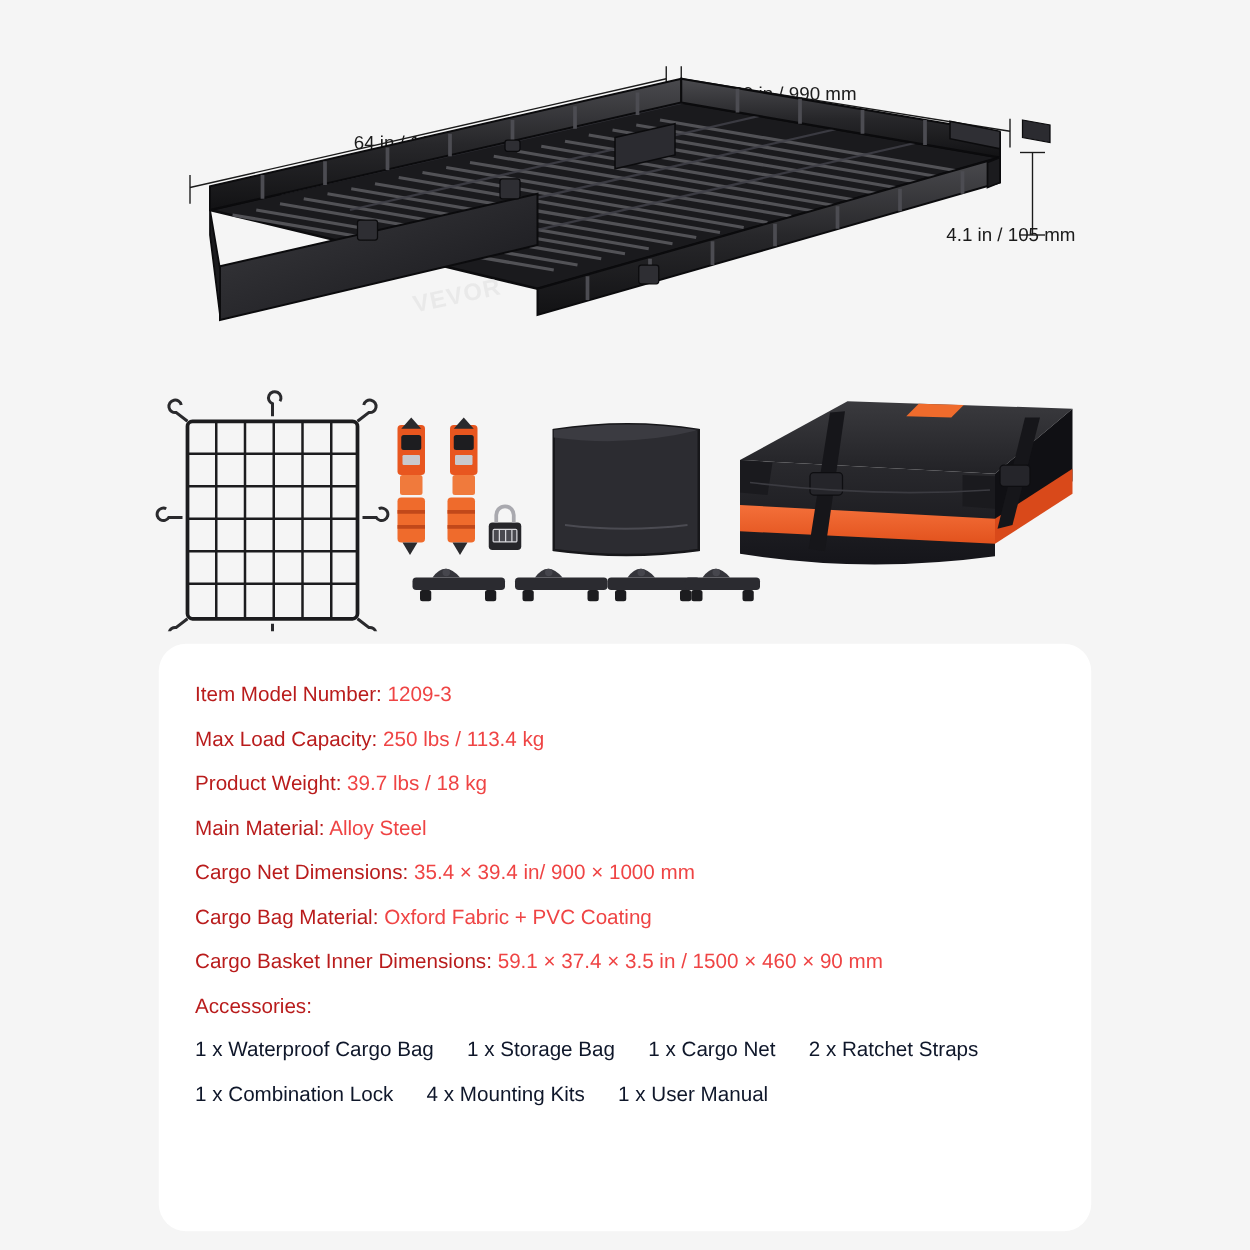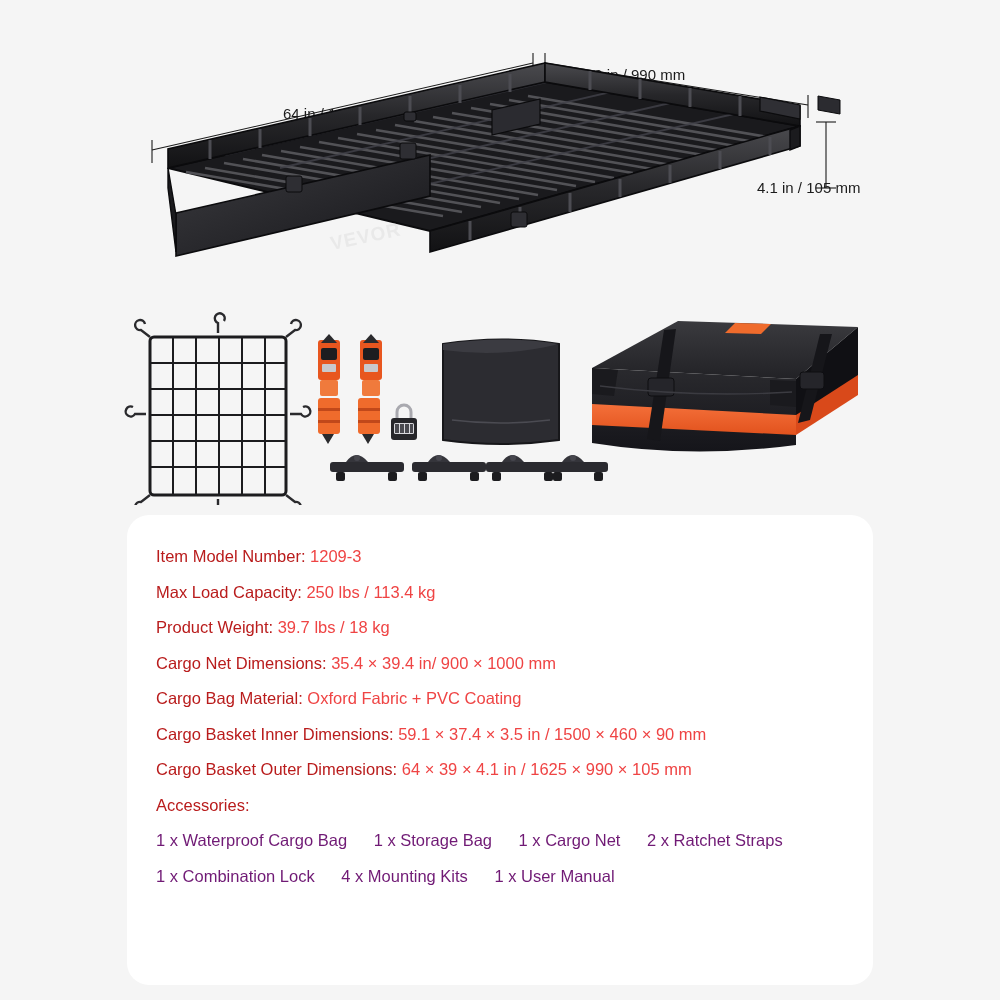--- a/index.html
+++ b/index.html
@@ -54,21 +54,21 @@
   }
   .spec-label {
     color: #b91c1c;
   }
   .spec-value {
     color: #ef4444;
   }
   .acc-row {
     font-size: 16.5px;
     line-height: 35.5px;
-    color: #701a75;
+    color: #0f172a;
     white-space: nowrap;
   }
   .acc-item {
     display: inline-block;
     margin-right: 22px;
   }
   .acc-item:last-child { margin-right: 0; }
 
   
   .dim-label {
@@ -365,41 +365,41 @@
       <div class="spec-row">
         <span class="spec-label">Max Load Capacity:</span>
         <span class="spec-value">250 lbs / 113.4 kg</span>
       </div>
 
       <div class="spec-row">
         <span class="spec-label">Product Weight:</span>
         <span class="spec-value">39.7 lbs / 18 kg</span>
       </div>
 
+      <div class="spec-row">
+        <span class="spec-label">Main Material:</span>
+        <span class="spec-value">Alloy Steel</span>
+      </div>
 
       <div class="spec-row">
         <span class="spec-label">Cargo Net Dimensions:</span>
         <span class="spec-value">35.4 × 39.4 in/ 900 × 1000 mm</span>
       </div>
 
 
       <div class="spec-row">
         <span class="spec-label">Cargo Bag Material:</span>
         <span class="spec-value">Oxford Fabric + PVC Coating</span>
       </div>
 
       <div class="spec-row">
         <span class="spec-label">Cargo Basket Inner Dimensions:</span>
         <span class="spec-value">59.1 × 37.4 × 3.5 in / 1500 × 460 × 90 mm</span>
       </div>
 
-      <div class="spec-row">
-        <span class="spec-label">Cargo Basket Outer Dimensions:</span>
-        <span class="spec-value">64 × 39 × 4.1 in / 1625 × 990 × 105 mm</span>
-      </div>
 
       <div class="spec-row">
         <span class="spec-label">Accessories:</span>
       </div>
 
       <div class="acc-row">
         <span class="acc-item">1 x Waterproof Cargo Bag</span>
         <span class="acc-item">1 x Storage Bag</span>
         <span class="acc-item">1 x Cargo Net</span>
         <span class="acc-item">2 x Ratchet Straps</span>

